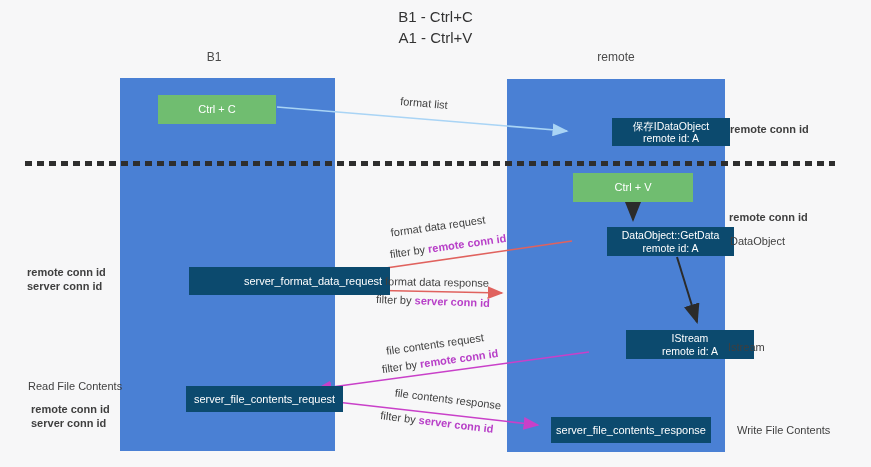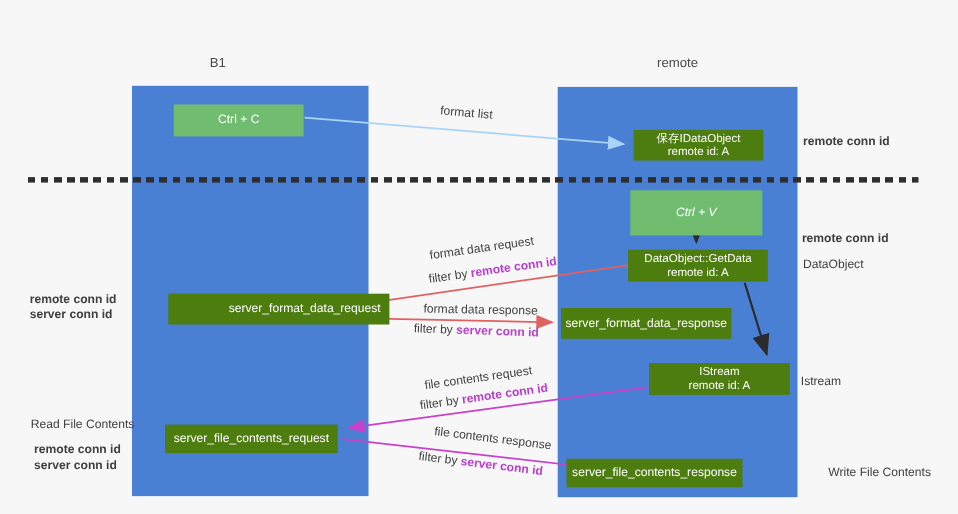--- a/index.html
+++ b/index.html
@@ -8,36 +8,36 @@
 
   .title{position:absolute;left:0;top:6px;width:871px;text-align:center;
          font-size:15px;line-height:21px;color:#333;}
 
   .lane{position:absolute;background:#4a80d4;}
   .lane-left{left:120px;top:78px;width:215px;height:373px;}
   .lane-right{left:507px;top:79px;width:218px;height:373px;}
 
   .lane-hdr{position:absolute;width:140px;text-align:center;font-size:12px;
             line-height:14px;color:#4a4a4a;}
-  .hdr-left{left:128px;top:50px;}
+  .hdr-left{left:144px;top:50px;}
   .hdr-right{left:546px;top:50px;}
 
   .dashed-sep{position:absolute;left:25px;top:161px;width:810px;height:5px;
     background:repeating-linear-gradient(90deg,#2e2e2e 0 7px,transparent 7px 12px);}
 
   .box{position:absolute;display:flex;flex-direction:column;align-items:center;
        justify-content:center;color:#fff;text-align:center;}
   .box-green{background:#70bd70;}
-  .box-orange{background:#4d7c0f;}
+  .box-orange{background:#0c4a6e;margin-left:36px;}
   .fs11{font-size:11px;line-height:13px;}
   .fs10{font-size:10.5px;line-height:12.5px;}
 
   .b-ctrlc{left:158px;top:95px;width:118px;height:29px;}
   .b-save{left:576px;top:118px;width:118px;height:28px;}
-  .b-ctrlv{left:573px;top:173px;width:120px;height:41px;font-style:italic;}
+  .b-ctrlv{left:573px;top:173px;width:120px;height:29px;}
   .b-getdata{left:571px;top:227px;width:127px;height:29px;}
   .b-fmtreq{left:153px;top:267px;width:154px;height:28px;padding-left:47px;}
   .b-fmtresp{left:510px;top:280px;width:155px;height:28px;}
   .b-istream{left:590px;top:330px;width:128px;height:29px;}
   .b-filereq{left:150px;top:386px;width:157px;height:26px;}
   .b-fileresp{left:515px;top:417px;width:160px;height:26px;}
 
   .arrow-label{position:absolute;font-size:11px;color:#3f3f3f;white-space:nowrap;
                transform-origin:center;}
   .c-purple{color:#ab47c8;font-weight:bold;}
@@ -47,20 +47,24 @@
   .side-label{position:absolute;font-size:11px;color:#3f3f3f;white-space:nowrap;}
   .side-bold{font-weight:bold;}
 
   svg.overlay{position:absolute;left:0;top:0;width:871px;height:467px;pointer-events:none;}
 </style>
 </head>
 <body>
 
 <div class="canvas">
 
+  <div class="title">
+    <div>B1 - Ctrl+C</div>
+    <div>A1 - Ctrl+V</div>
+  </div>
 
   <div class="lane-hdr hdr-left">
     <div>B1</div>
   </div>
   <div class="lane-hdr hdr-right">
     <div>remote</div>
   </div>
 
   <div class="lane lane-left"></div>
   <div class="lane lane-right"></div>
@@ -106,23 +110,20 @@
 
   <div class="box box-orange fs10 b-getdata">
     <div>DataObject::GetData</div>
     <div>remote id: A</div>
   </div>
 
   <div class="box box-orange fs11 b-fmtreq">
     <div>server_format_data_request</div>
   </div>
 
-  <div class="box box-orange fs11 b-fmtresp">
-    <div>server_format_data_response</div>
-  </div>
 
   <div class="box box-orange fs10 b-istream">
     <div>IStream</div>
     <div>remote id: A</div>
   </div>
 
   <div class="box box-orange fs11 b-filereq">
     <div>server_file_contents_request</div>
   </div>
 
@@ -141,21 +142,21 @@
   <div class="arrow-label" style="left:435px;top:344px;transform:translate(-50%,-50%) rotate(-8deg);">file contents request</div>
   <div class="arrow-label" style="left:440px;top:361px;transform:translate(-50%,-50%) rotate(-8deg);"><span>filter by </span><span class="c-magenta">remote conn id</span></div>
 
   <div class="arrow-label" style="left:448px;top:399px;transform:translate(-50%,-50%) rotate(7deg);">file contents response</div>
   <div class="arrow-label" style="left:437px;top:422px;transform:translate(-50%,-50%) rotate(7deg);"><span>filter by </span><span class="c-magenta">server conn id</span></div>
 
   <div class="side-label side-bold c-purple" style="left:730px;top:123px;">remote conn id</div>
   <div class="side-label side-bold c-purple" style="left:729px;top:211px;">remote conn id</div>
   <div class="side-label" style="left:730px;top:235px;">DataObject</div>
   <div class="side-label" style="left:728px;top:341px;">Istream</div>
-  <div class="side-label" style="left:737px;top:424px;margin-left:16px;">Write File Contents</div>
+  <div class="side-label" style="left:737px;top:424px;">Write File Contents</div>
 
   <div class="side-label side-bold c-purple" style="left:27px;top:266px;">remote conn id</div>
   <div class="side-label side-bold c-green" style="left:27px;top:280px;">server conn id</div>
   <div class="side-label" style="left:28px;top:380px;">Read File Contents</div>
   <div class="side-label side-bold c-purple" style="left:31px;top:403px;">remote conn id</div>
   <div class="side-label side-bold c-green" style="left:31px;top:417px;">server conn id</div>
 
 </div>
 
 </body></html>

